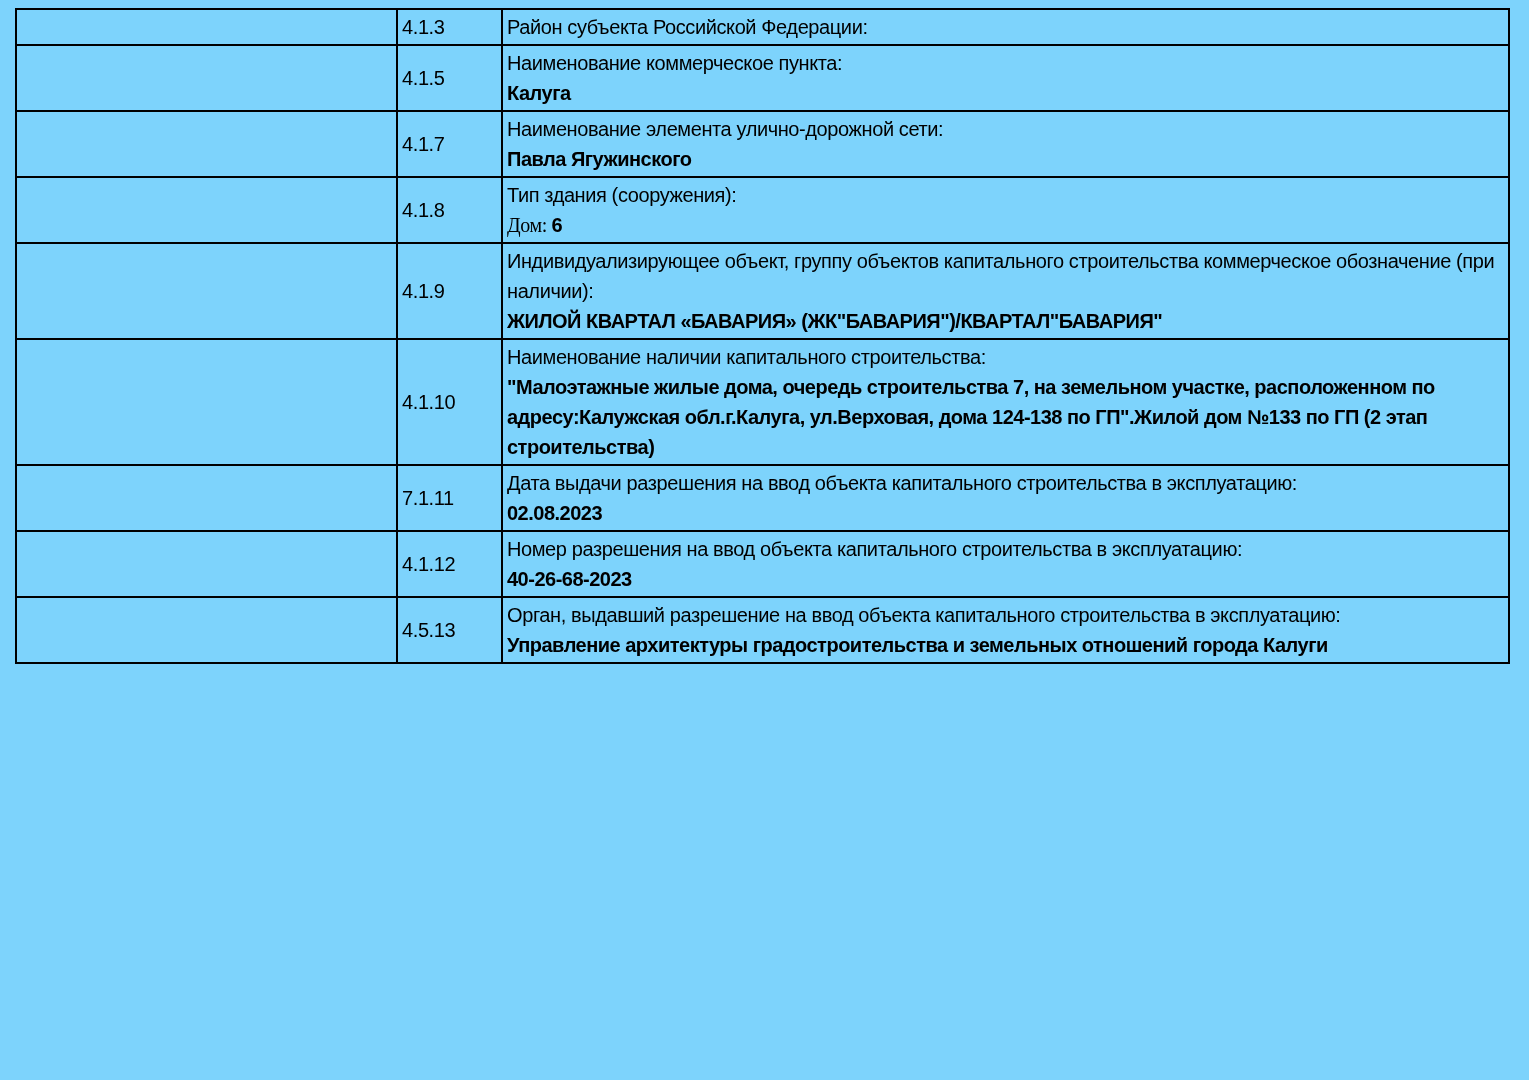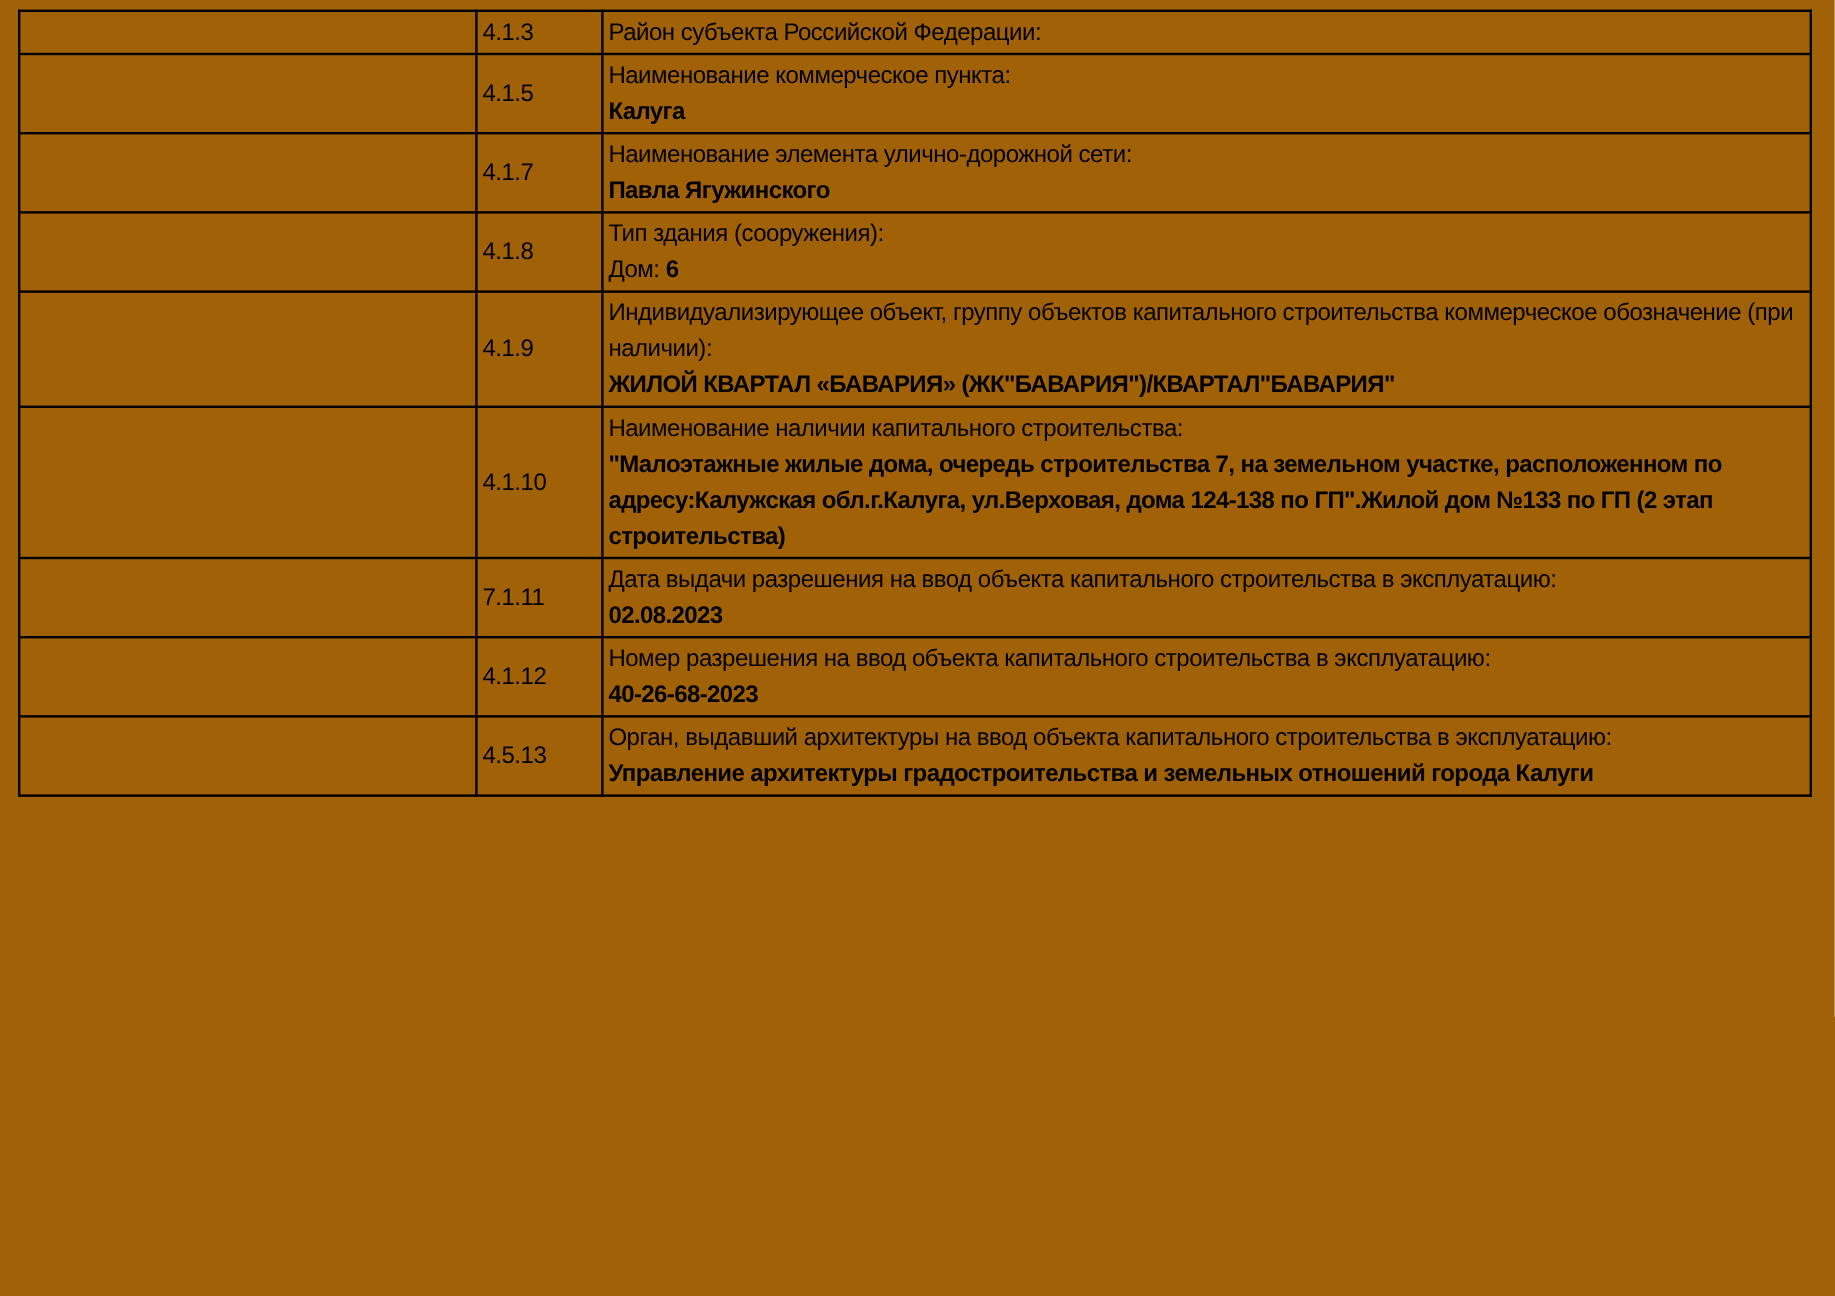--- a/index.html
+++ b/index.html
@@ -4,21 +4,21 @@
 <style>
   html, body {
     margin: 0;
     padding: 0;
     background: #ffffff;
   }
   .page {
     position: relative;
     width: 1529px;
     height: 1080px;
-    background: #a16207;
+    background: #7dd3fc;
     font-family: "Liberation Sans", sans-serif;
     color: #000000;
     overflow: hidden;
   }
   table.doc-table {
     position: absolute;
     left: 15px;
     top: 8px;
     width: 1495px;
     border-collapse: collapse;
@@ -35,21 +35,21 @@
   }
   td.col-empty   { width: 371px; }
   td.col-number  { width: 95px; padding-left: 3px; }
   td.col-content { }
   .row-label { font-weight: normal; }
   .row-value-line { font-weight: normal; }
   .row-value {
     font-weight: bold;
     letter-spacing: -0.5px;
   }
-  .row-value-prefix { font-weight: normal; }
+  .row-value-prefix { font-weight: normal; font-family: Liberation Serif, serif; }
 </style>
 </head>
 <body>
 
 <div class="page">
   <table class="doc-table">
     <tbody>
   <tr>
     <td class="col-empty"></td>
     <td class="col-number">4.1.3</td>
@@ -121,19 +121,19 @@
     <td class="col-content">
       <div class="row-label">Номер разрешения на ввод объекта капитального строительства в эксплуатацию:</div>
       <div class="row-value-line"><span class="row-value">40-26-68-2023</span></div>
     </td>
   </tr>
 
   <tr>
     <td class="col-empty"></td>
     <td class="col-number">4.5.13</td>
     <td class="col-content">
-      <div class="row-label">Орган, выдавший архитектуры на ввод объекта капитального строительства в эксплуатацию:</div>
+      <div class="row-label">Орган, выдавший разрешение на ввод объекта капитального строительства в эксплуатацию:</div>
       <div class="row-value-line"><span class="row-value">Управление архитектуры градостроительства и земельных отношений города Калуги</span></div>
     </td>
   </tr>
 </tbody>
   </table>
 </div>
 
 </body></html>

